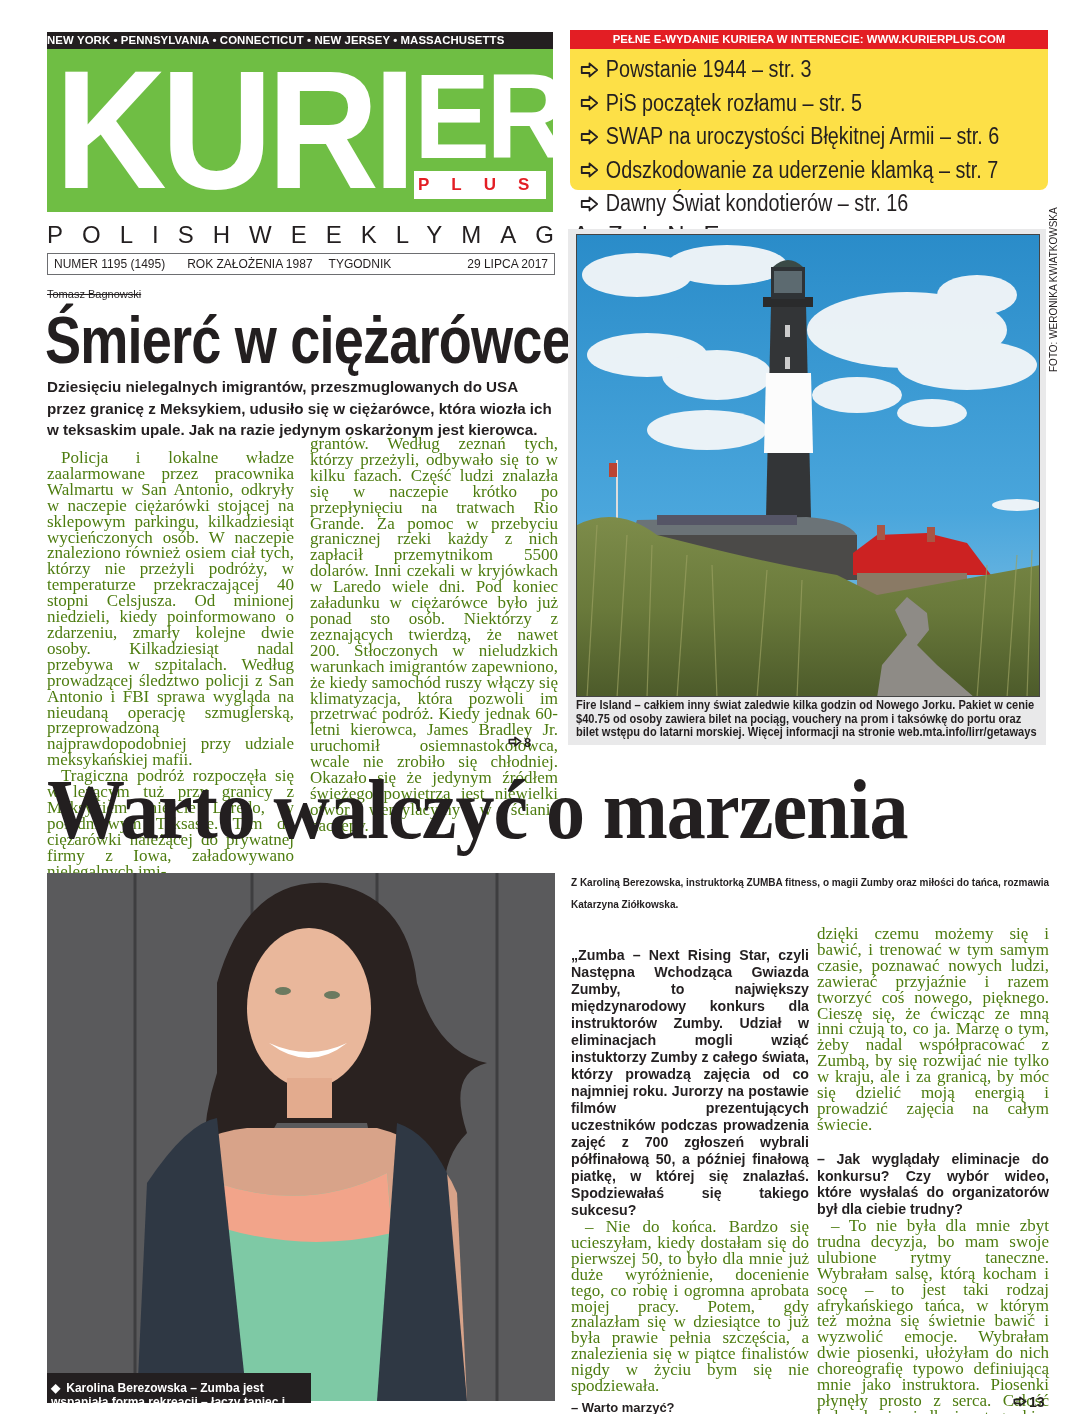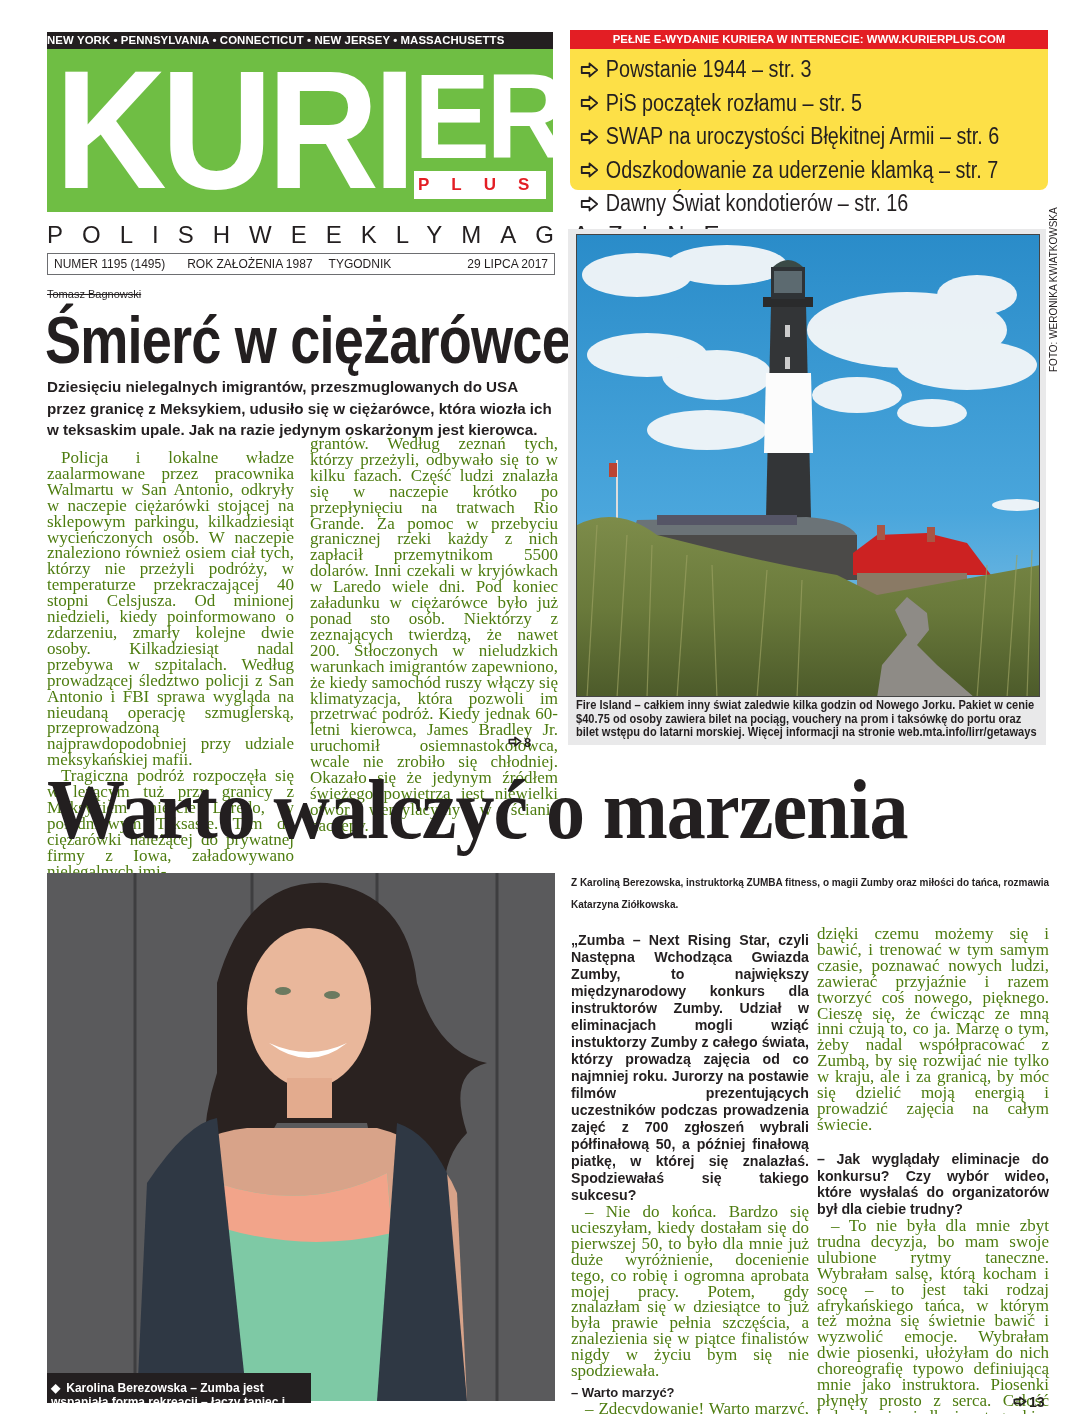--- a/index.html
+++ b/index.html
@@ -129,21 +129,21 @@
     .lead2 {
       position: absolute; left: 571px; top: 872px; width: 480px; font-weight: bold;
       font-size: 10px; line-height: 21.5px;
     }
     .col2a { position: absolute; left: 571px; top: 932px; width: 238px; }
     .col2b { position: absolute; left: 817px; top: 926px; width: 232px; }
     .q {
       font-family: "Liberation Sans", sans-serif; font-weight: bold; font-size: 13.4px;
       line-height: 16.3px; text-align: justify; margin-top: 13px;
     }
-    .q.first { margin-top: 0; }
+    .q.first { margin-top: 15px; }
     .q.intro { font-size: 14.2px; line-height: 17px; }
     .cont-ref2 {
       position: absolute; left: 1013px; top: 1394px; font-weight: bold; font-size: 14px;
       display: flex; align-items: center; gap: 2px;
     }
   </style>
 </head>
 <body>
 
 <div class="states-bar">NEW YORK • PENNSYLVANIA • CONNECTICUT • NEW JERSEY • MASSACHUSETTS</div>

